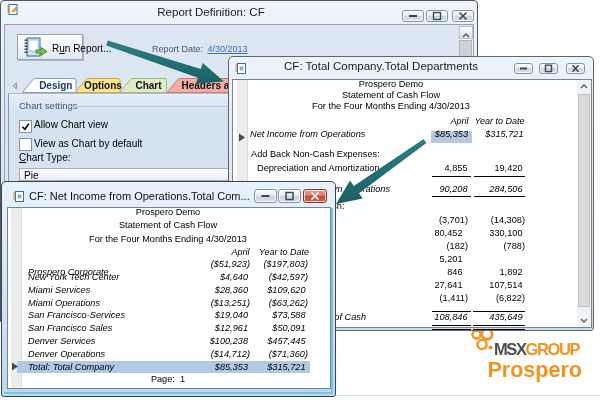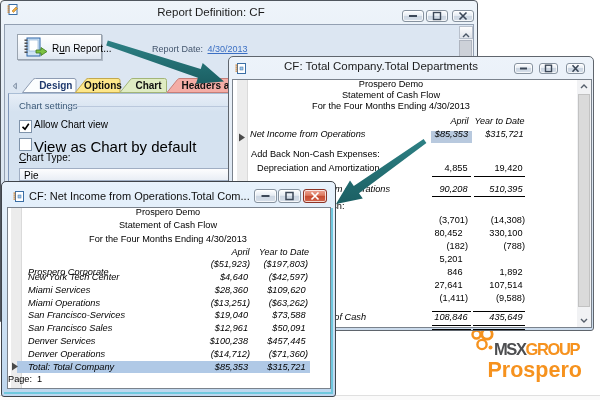--- a/index.html
+++ b/index.html
@@ -51,21 +51,21 @@
       </svg>
     </div>
   <div class="tbtn" style="left:451px;top:9px;width:22px;height:12px">
       <svg width="20" height="10">
         <path d="M6.5 1.5 L13.5 8.5 M13.5 1.5 L6.5 8.5" stroke="#3c4858" stroke-width="1.6"></path>
       </svg>
     </div>
 
   <div class="abs" style="left:3px;top:23px;width:470px;height:296px;box-sizing:border-box;border:1px solid #93a0b2;background:#dce6f2;overflow:hidden">
 
-    <div class="abs" style="left:12px;top:9px;width:85px;height:26px;box-sizing:border-box;border:1px solid #9aa4b0;background:linear-gradient(#ffffff,#eef3f9 60%,#dfe7f1);box-shadow:1px 1px 0 rgba(120,130,145,.45)">
+    <div class="abs" style="left:12px;top:9px;width:66px;height:26px;box-sizing:border-box;border:1px solid #9aa4b0;background:linear-gradient(#ffffff,#eef3f9 60%,#dfe7f1);box-shadow:1px 1px 0 rgba(120,130,145,.45)">
       <svg class="abs" style="left:5px;top:2px" width="26" height="22" viewBox="0 0 26 22">
         <rect x="4" y="1" width="13" height="18" fill="#cfe3f6" stroke="#2f67a8"></rect>
         <rect x="6" y="3" width="9" height="11" fill="#fff" stroke="#7fa8d0" stroke-width="0.6"></rect>
         <rect x="1.5" y="2.5" width="3" height="1.4" fill="#444"></rect>
           <rect x="1.5" y="5.5" width="3" height="1.4" fill="#444"></rect>
           <rect x="1.5" y="8.5" width="3" height="1.4" fill="#444"></rect>
           <rect x="1.5" y="11.5" width="3" height="1.4" fill="#444"></rect>
           <rect x="1.5" y="14.5" width="3" height="1.4" fill="#444"></rect>
         <path d="M13 13 L18 13 L18 10.5 L24 14.5 L18 18.5 L18 16 L13 16 Z" fill="#7dc242" stroke="#3e7a1e" stroke-width="0.8"></path>
       </svg>
@@ -97,21 +97,21 @@
 
     <div class="abs" style="left:14px;top:74.5px;font-size:9.5px;color:#3c5a78">Chart settings</div>
     <div class="abs" style="left:62px;top:80.5px;width:400px;height:1px;background:#bac8dc"></div>
     <div class="abs" style="left:14px;top:94.5px;width:13px;height:13px;box-sizing:border-box;border:1px solid #7f93aa;background:#fff">
       <svg width="11" height="11" style="display:block">
           <path d="M2.5 5.8 L5 8.2 L8.8 2.8" fill="none" stroke="#000" stroke-width="1.6"></path>
         </svg>
     </div>
     <div class="abs" style="left:29px;top:94px;font-size:10px;color:#000">Allow Chart view</div>
     <div class="abs" style="left:14px;top:113px;width:13px;height:13px;box-sizing:border-box;border:1px solid #7f93aa;background:#fff"></div>
-    <div class="abs" style="left:29px;top:113px;font-size:15px;color:#000">View as Chart by default</div>
+    <div class="abs" style="left:29px;top:113px;font-size:10px;color:#000">View as Chart by default</div>
     <div class="abs" style="left:14px;top:126.5px;font-size:10px;color:#000"><u>C</u>hart Type:</div>
     <div class="abs" style="left:14px;top:142.5px;width:444px;height:13px;box-sizing:border-box;border:1px solid #a0aec3;background:linear-gradient(#fdfdfe,#e9eef5)">
       <div class="abs" style="left:4px;top:1px;font-size:10px;color:#000">Pie</div>
     </div>
   </div>
 </div>
 
 <div class="win" id="w2" style="left:228px;top:56px;width:366px;height:275px;border:1px solid #5f656d;background:linear-gradient(#edf3fa,#d6e2f0 70%,#cbdbec)">
   <svg class="abs" style="left:6px;top:6px" width="11" height="11" viewBox="0 0 11 11">
     <rect x="2.5" y="0.5" width="8" height="10" fill="#fff" stroke="#3a6ea5"></rect>
@@ -167,39 +167,39 @@
 
     <div class="abs" style="left:24px;top:82.5px">Depreciation and Amortization</div>
     <div class="abs" style="left:18px;top:69px">Add Back Non-Cash Expenses:</div>
     <div class="abs r" style="left:134.5px;top:82.5px;width:100px">4,855</div>
     <div class="abs r" style="left:189.5px;top:82.5px;width:100px">19,420</div>
 
     <div class="line" style="left:199px;top:96px;width:39px"></div>
     <div class="line" style="left:241px;top:96px;width:51px"></div>
     <div class="abs bi r" style="left:-200px;top:103.5px;width:357px">Cash Flow from Operations</div>
     <div class="abs bi r" style="left:134.5px;top:103.5px;width:100px">90,208</div>
-    <div class="abs bi r" style="left:189.5px;top:103.5px;width:100px">510,395</div>
+    <div class="abs bi r" style="left:189.5px;top:103.5px;width:100px">284,506</div>
     <div class="line" style="left:199px;top:116px;width:39px"></div>
     <div class="line" style="left:241px;top:116px;width:51px"></div>
 
     <div class="abs r" style="left:-200px;top:121px;width:311.5px">Add (Subtract) Changes in Cash:</div>
 
     <div class="abs r" style="left:135px;top:135px;width:100px">(3,701)</div>
       <div class="abs r" style="left:192px;top:135px;width:100px">(14,308)</div>
     <div class="abs r" style="left:129.5px;top:148px;width:100px">80,452</div>
       <div class="abs r" style="left:189.5px;top:148px;width:100px">330,100</div>
     <div class="abs r" style="left:135px;top:161px;width:100px">(182)</div>
       <div class="abs r" style="left:192px;top:161px;width:100px">(788)</div>
     <div class="abs r" style="left:129.5px;top:174px;width:100px">5,201</div>
     <div class="abs r" style="left:129.5px;top:187px;width:100px">846</div>
       <div class="abs r" style="left:189.5px;top:187px;width:100px">1,892</div>
     <div class="abs r" style="left:129.5px;top:200px;width:100px">27,641</div>
       <div class="abs r" style="left:189.5px;top:200px;width:100px">107,514</div>
     <div class="abs r" style="left:135px;top:213px;width:100px">(1,411)</div>
-      <div class="abs r" style="left:192px;top:213px;width:100px">(9,588)</div>
+      <div class="abs r" style="left:192px;top:213px;width:100px">(6,822)</div>
 
     <div class="line" style="left:198.5px;top:230.5px;width:39px"></div>
     <div class="line" style="left:240px;top:230.5px;width:52px"></div>
     <div class="abs bi r" style="left:-200px;top:232px;width:333px">Net Increase (Decrease) of Cash</div>
     <div class="abs bi r" style="left:134.5px;top:232px;width:100px">108,846</div>
     <div class="abs bi r" style="left:189.5px;top:232px;width:100px">435,649</div>
   </div>
   <div class="line" style="left:202.5px;top:268.3px;width:39px"></div>
   <div class="line" style="left:244px;top:268.3px;width:52px"></div>
   <div class="line" style="left:202.5px;top:271.6px;width:39px"></div>
@@ -267,21 +267,21 @@
       <div class="abs bi r" style="left:142px;top:141px;width:100px">($14,712)</div>
       <div class="abs bi r" style="left:200px;top:141px;width:100px">($71,360)</div>
 
     <div class="abs" style="left:9px;top:152.5px;width:293px;height:12px;background:#b0c9e6"></div>
     <svg class="abs" style="left:3px;top:154px" width="8" height="9">
         <polygon points="1,0.5 7,4.5 1,8.5" fill="#4a4a4a"></polygon>
       </svg>
     <div class="abs bi" style="left:20px;top:153.5px">Total: Total Company</div>
       <div class="abs bi r" style="left:140px;top:153.5px;width:100px">$85,353</div>
       <div class="abs bi r" style="left:197.5px;top:153.5px;width:100px">$315,721</div>
-    <div class="abs" style="left:0;top:166px;width:320px;">Page:&nbsp; 1</div>
+    <div class="abs" style="left:0;top:166px;width:320px;text-align:center">Page:&nbsp; 1</div>
   </div>
 </div>
 
 <svg class="abs" style="left:0;top:0;z-index:50;pointer-events:none" width="600" height="400" viewBox="0 0 600 400">
   <defs>
     <linearGradient id="tg" x1="0" y1="0" x2="0" y2="1">
       <stop offset="0" stop-color="#2d8084"></stop>
         <stop offset="1" stop-color="#1b5f63"></stop>
     </linearGradient>
   </defs>

